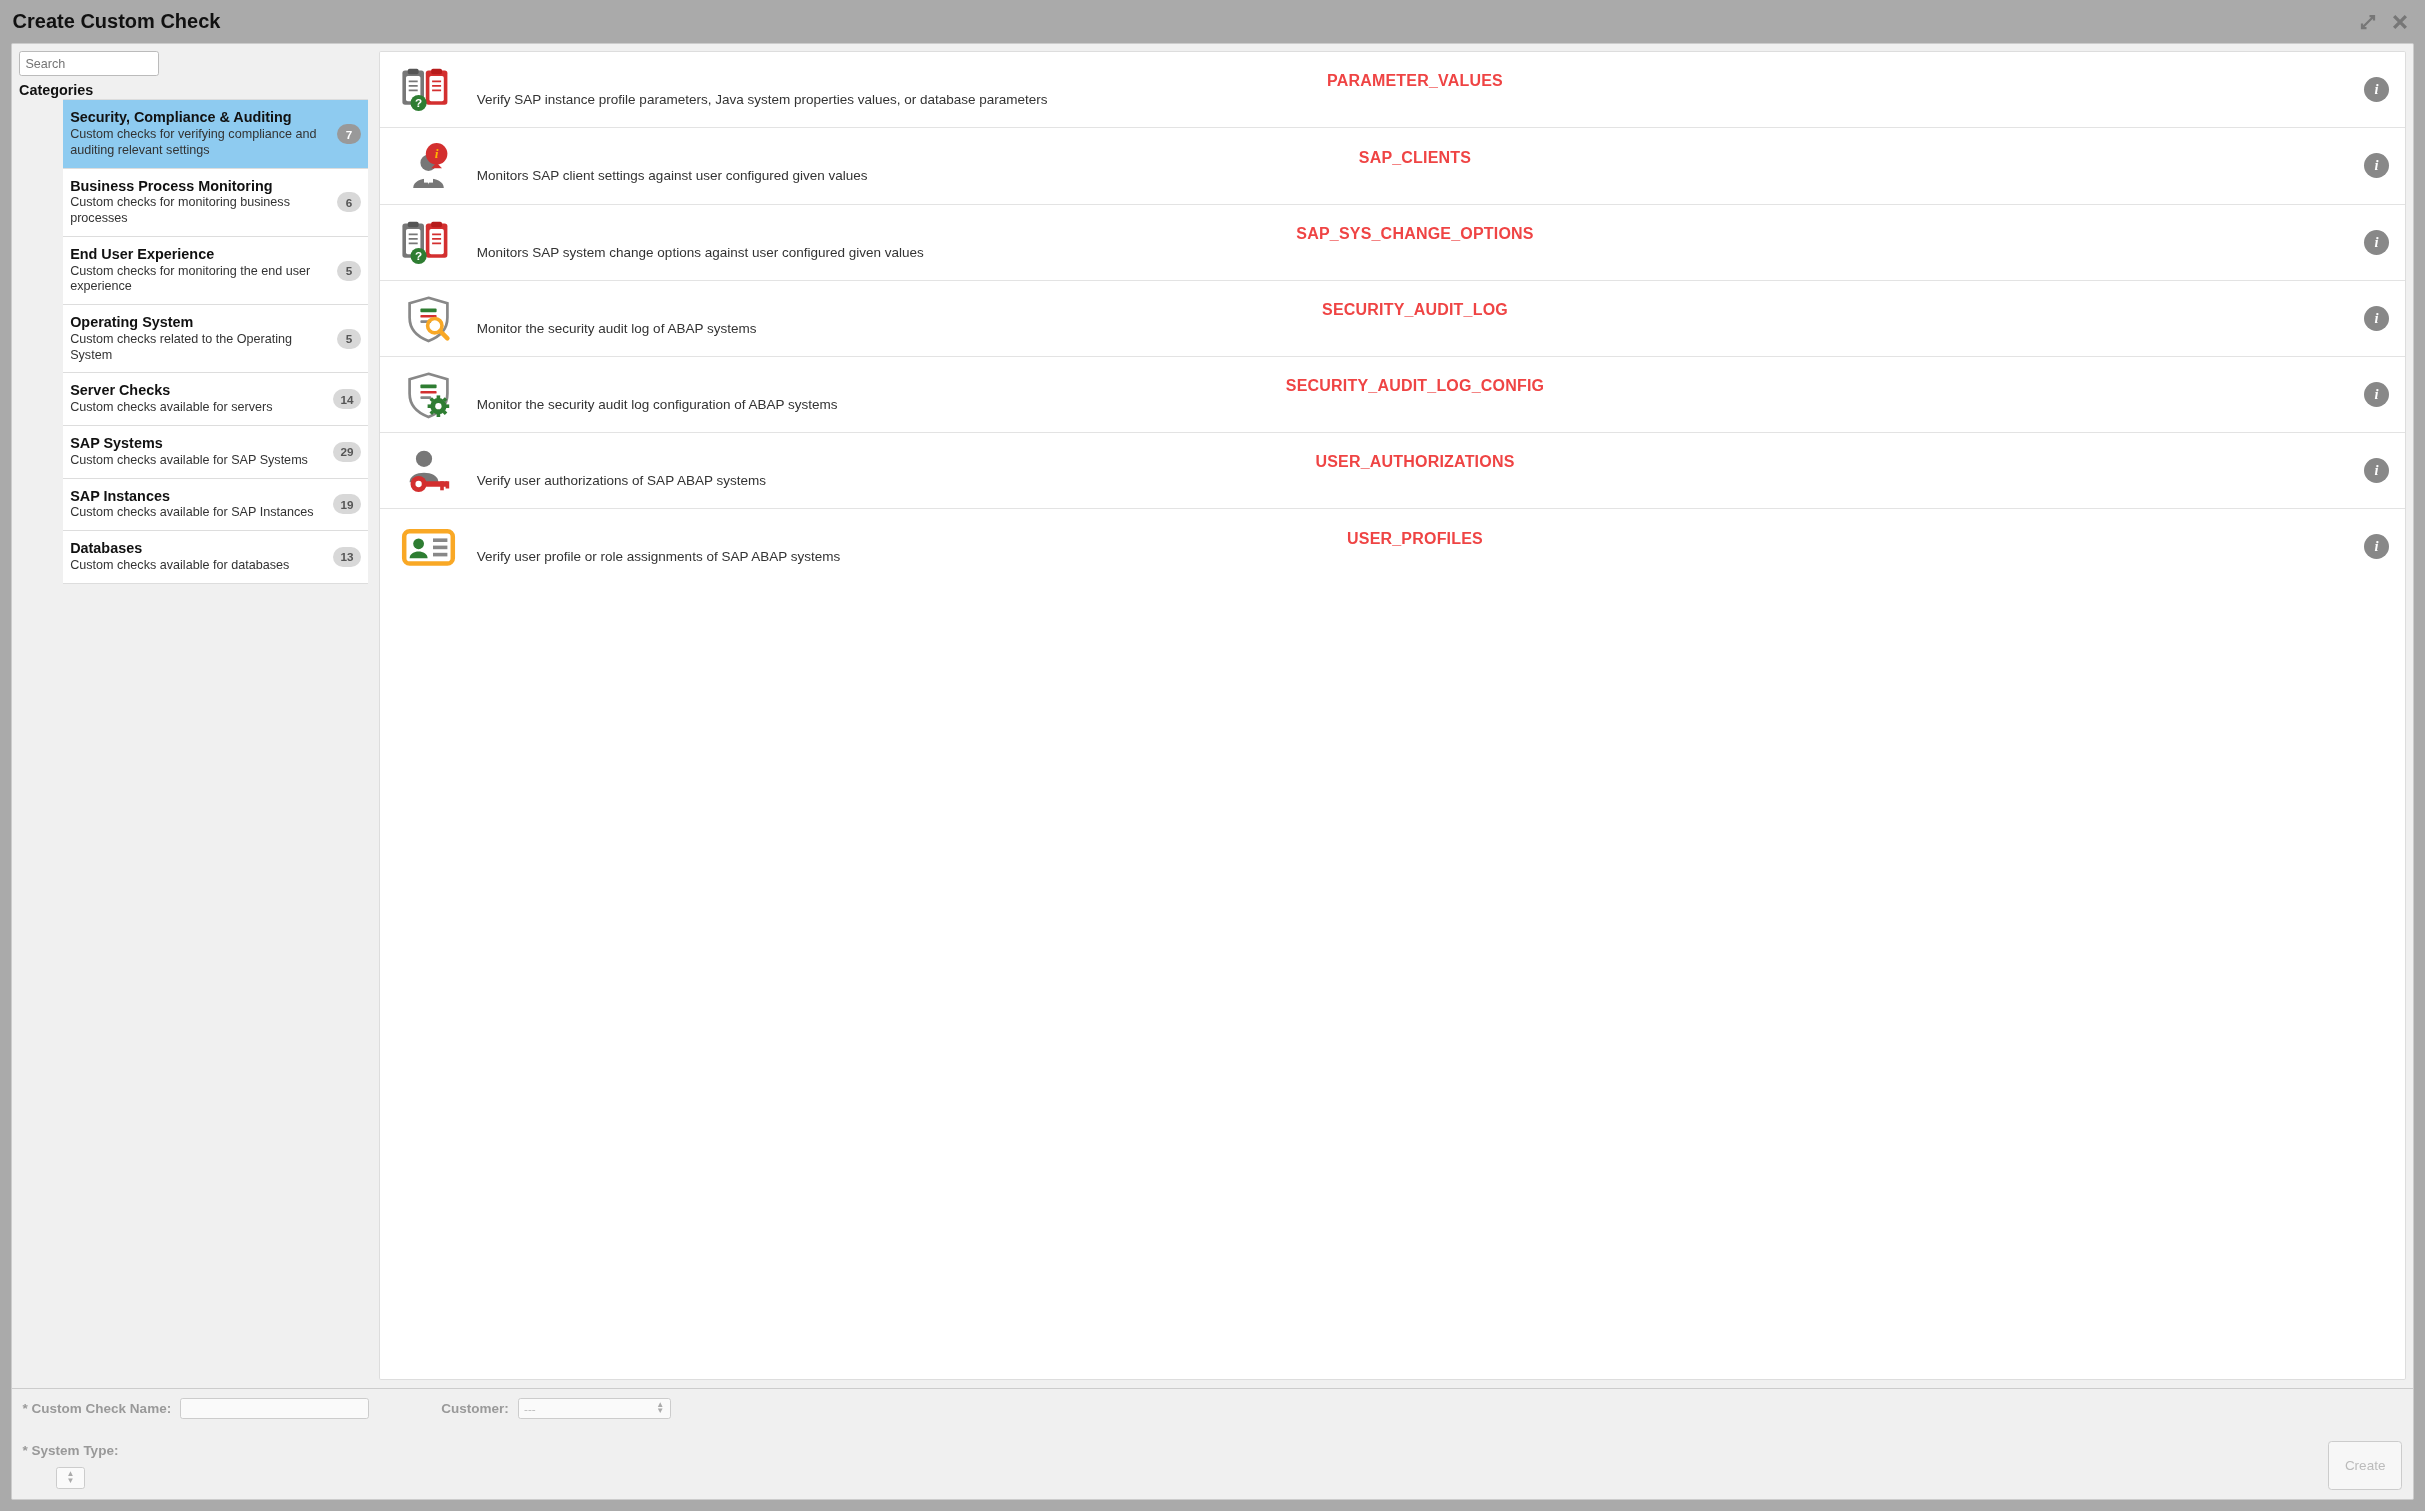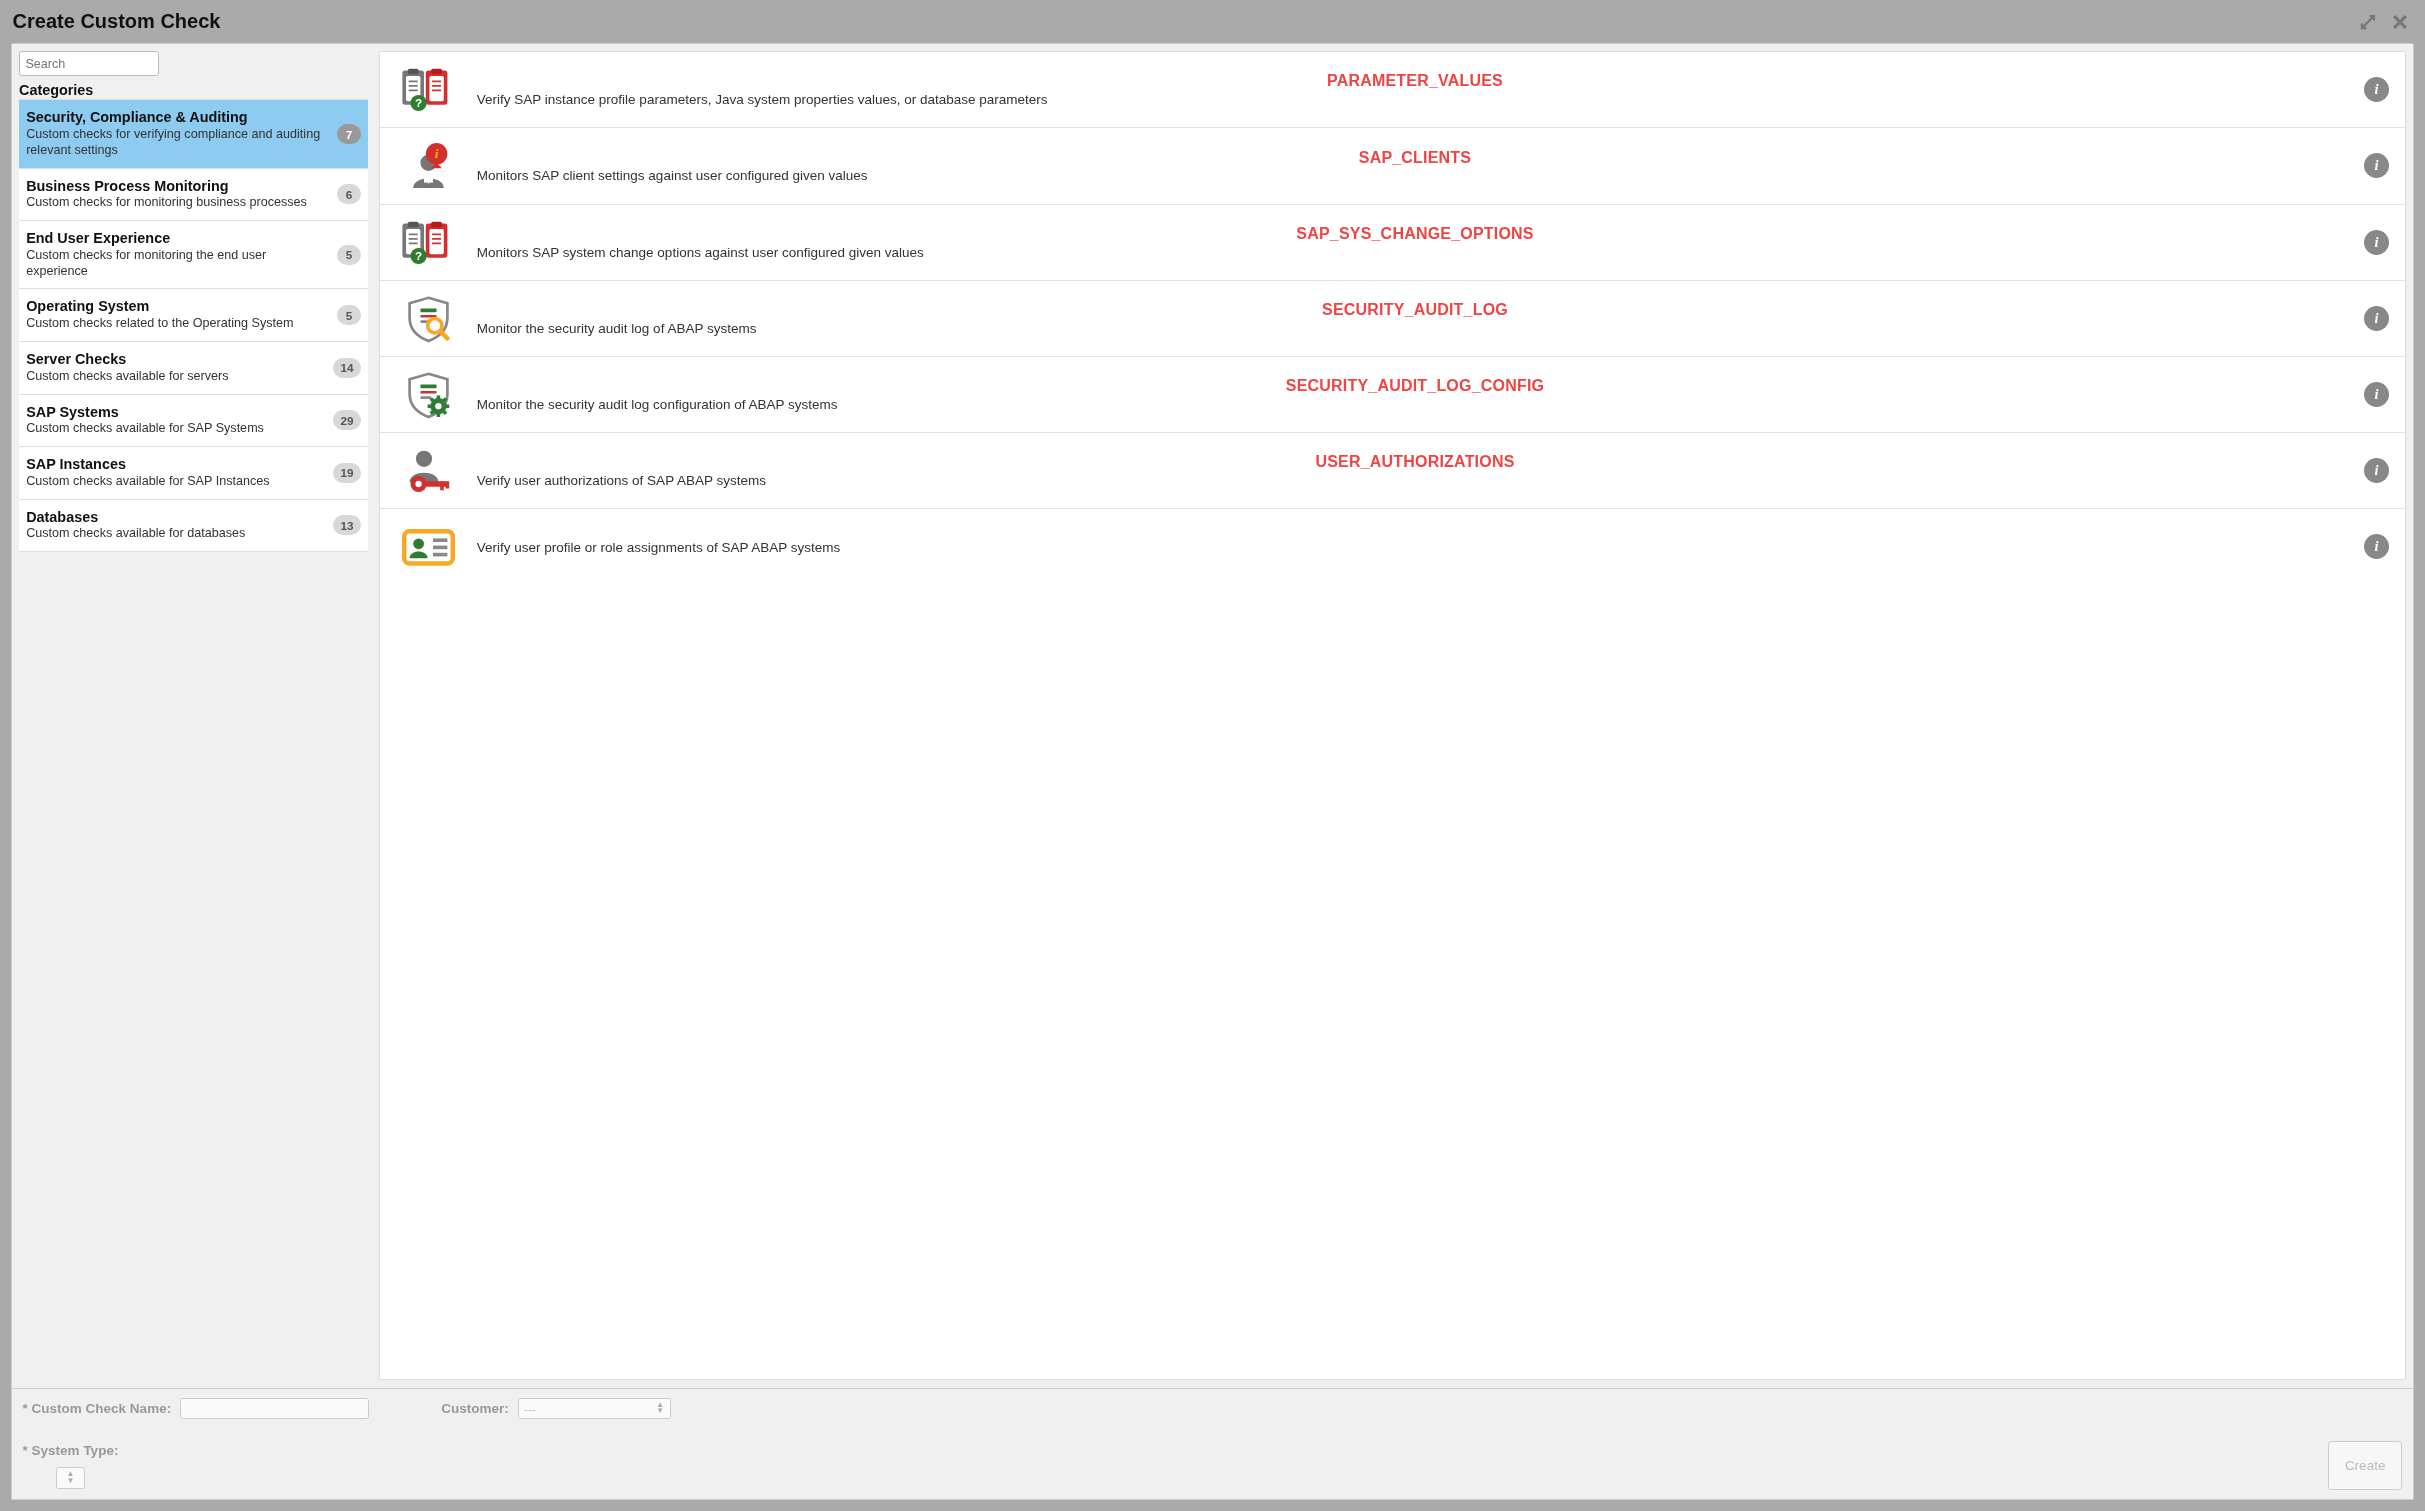--- a/index.html
+++ b/index.html
@@ -36,21 +36,21 @@
     overflow:hidden;
   }
   .search-input {
     height:25px; width:140px;
     border:0.9px solid #bbb; border-radius:2.7px;
     padding:0 5.4px; font-size:12.6px; color:#333;
     background:#fff;
     margin-bottom:5.4px;
   }
   .cat-heading { font-size:14.4px; font-weight:700; color:#111; margin-bottom:1.8px; }
-  .cat-list { border-top:0.9px solid #ddd; }
+  .cat-list { border-top:0.9px solid #ddd;margin-left:44px; }
   .cat-item {
     display:flex; align-items:center;
     padding:9px 7.2px;
     border-bottom:0.9px solid #ddd;
     background:#fff;
     cursor:pointer;
   }
   .cat-item.selected { background:#8ecbf0; }
   .cat-text { flex:1; }
   .cat-title { font-size:14.4px; font-weight:700; color:#111; }
@@ -343,20 +343,21 @@
   <svg width="63" height="49" viewBox="0 0 70 54">
     <rect x="8" y="10" width="54" height="36" rx="6" fill="#fff" stroke="#f9a825" stroke-width="5"></rect>
     <circle cx="24" cy="24" r="6" fill="#2e7d32"></circle>
     <path d="M14 40 C14 30 34 30 34 40 Z" fill="#2e7d32"></path>
     <line x1="40" y1="20" x2="56" y2="20" stroke="#888" stroke-width="4"></line>
     <line x1="40" y1="28" x2="56" y2="28" stroke="#888" stroke-width="4"></line>
     <line x1="40" y1="36" x2="56" y2="36" stroke="#888" stroke-width="4"></line>
   </svg>
 </div>
             <div class="check-text">
+    <div class="check-title">USER_PROFILES</div>
     <div class="check-desc">Verify user profile or role assignments of SAP ABAP systems</div>
             </div>
             <div class="info-btn">i</div>
           </div>
         </div>
 
     </div>
 
     <div class="footer">
       <div class="footer-row1">

